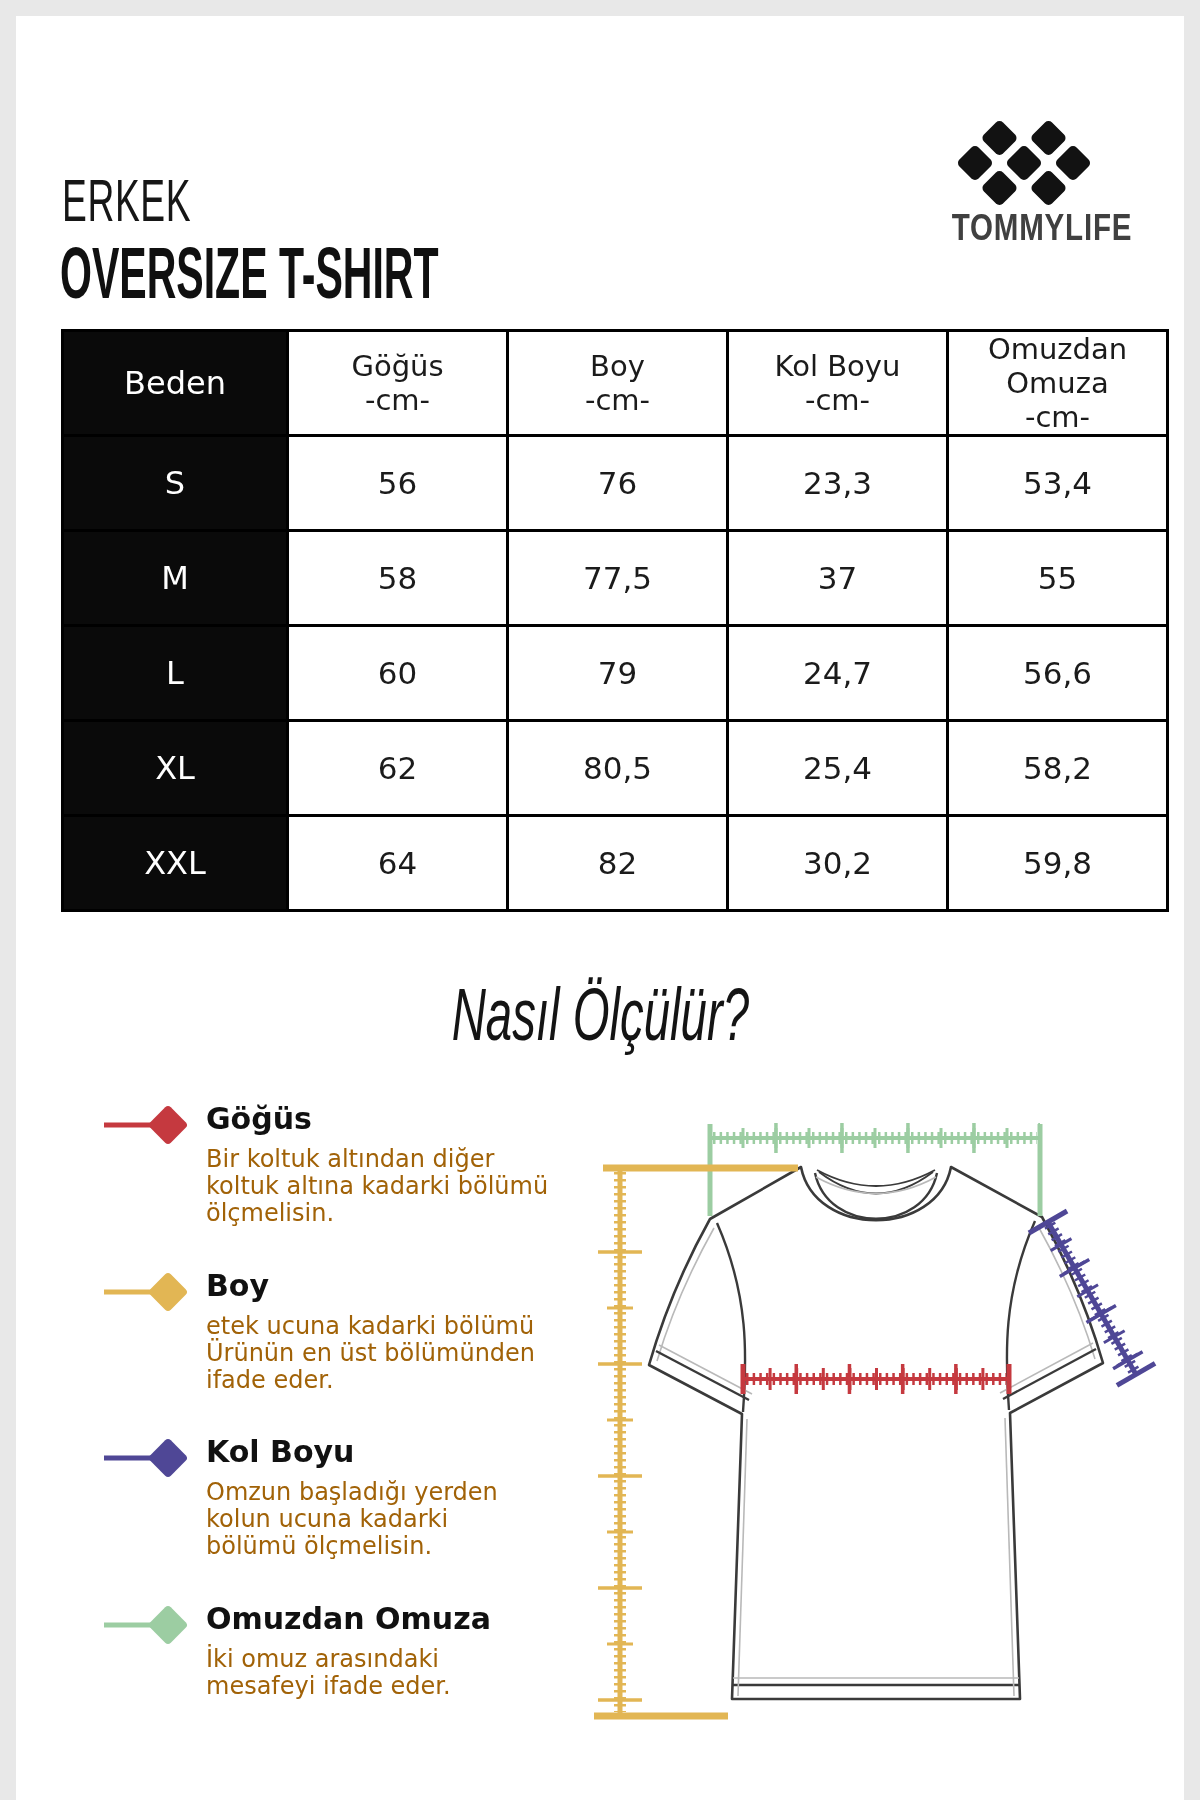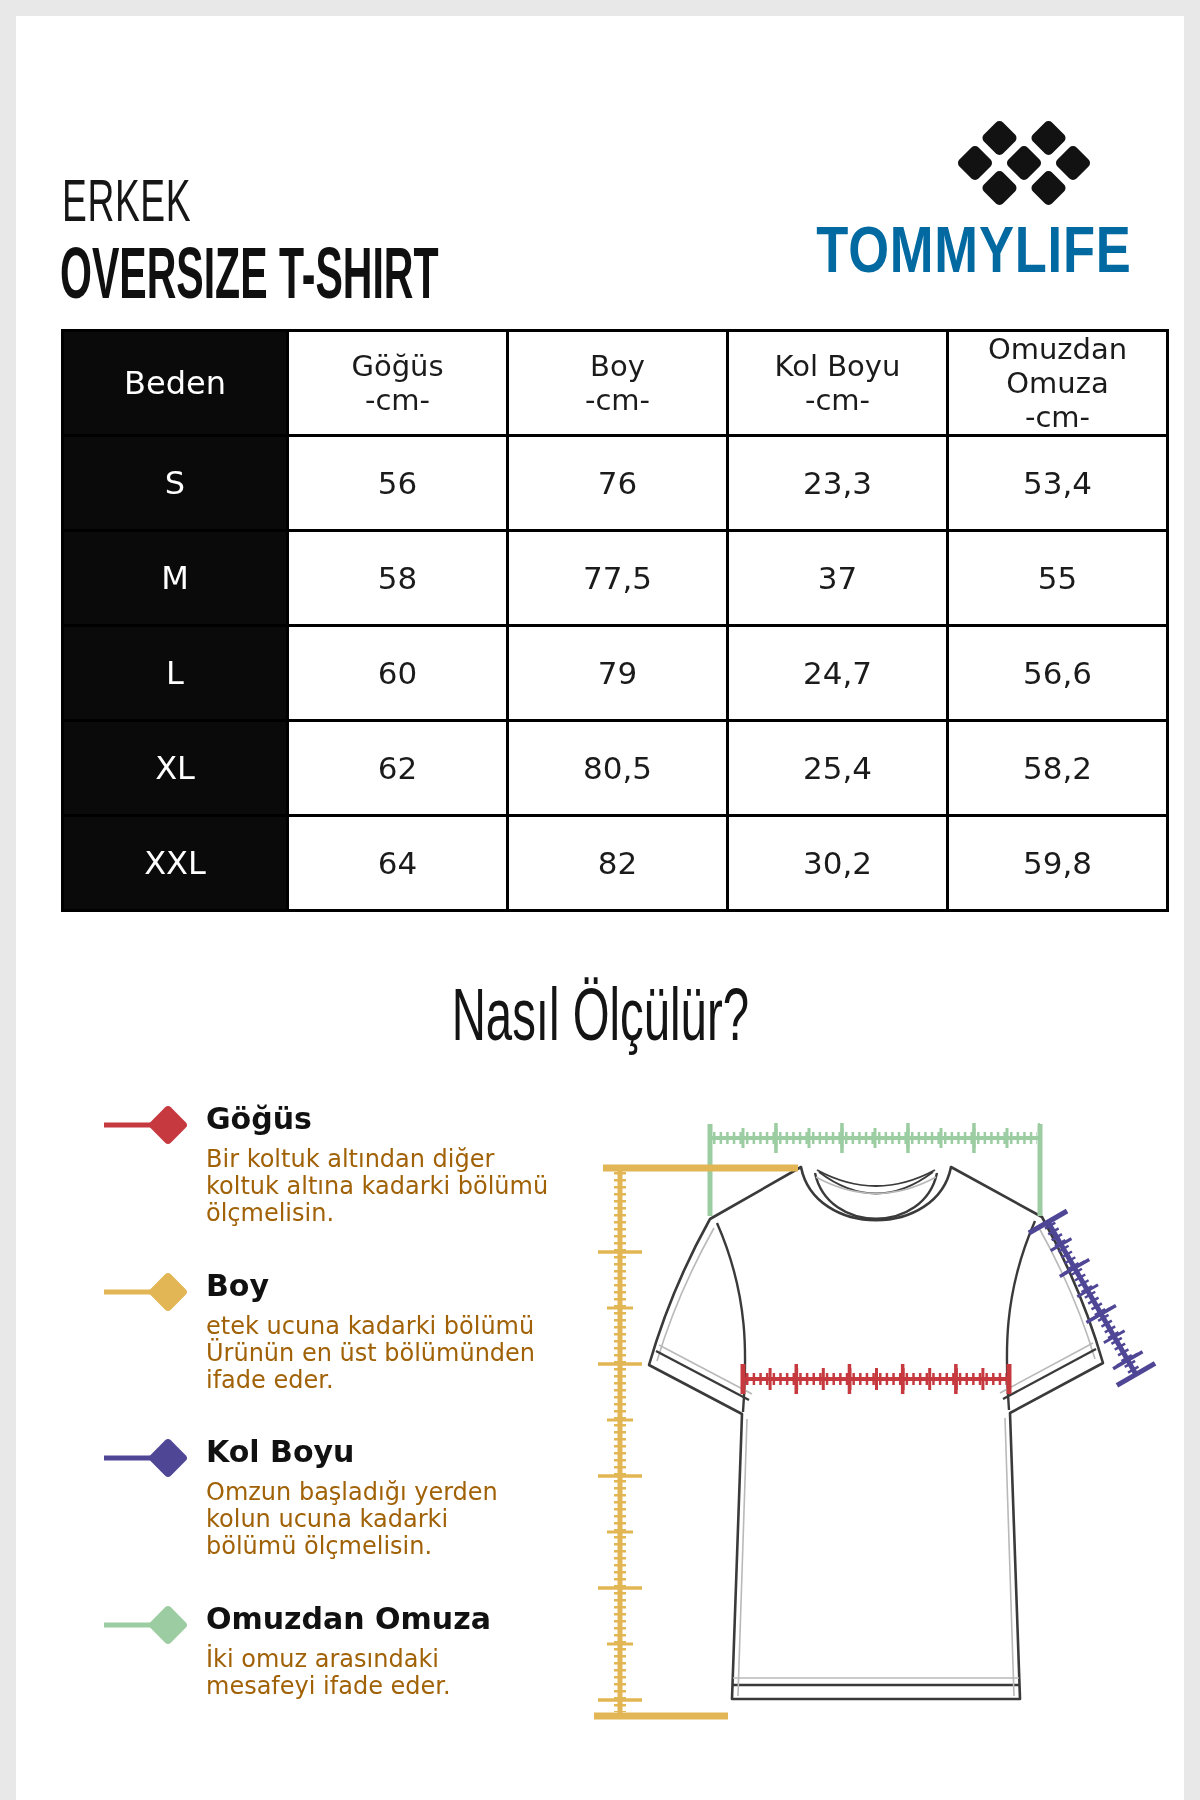--- a/index.html
+++ b/index.html
@@ -12,43 +12,43 @@
 
   
   .category-title { position:absolute; left:46px; top:150px;
     font-family:"Liberation Sans", sans-serif; font-size:60px; font-weight:400;
     letter-spacing:1px; color:#161616; }
   .category-title .cond { transform:scaleX(.62); }
   .product-title { position:absolute; left:44px; top:216px;
     font-family:"Liberation Sans", sans-serif; font-size:72px; font-weight:700;
     letter-spacing:0; color:#101010; }
   .product-title .cond { transform:scaleX(.57); }
-  .brand-name { position:absolute; right:52px; top:197px;
-    font-family:"Liberation Sans", sans-serif; font-size:64px; font-weight:700;
-    letter-spacing:1px; color:#0369a1; }
+  .brand-name { position:absolute; right:52px; top:191px;
+    font-family:"Liberation Sans", sans-serif; font-size:36px; font-weight:700;
+    letter-spacing:1px; color:#404040; }
   .brand-name .cond { transform:scaleX(.82); transform-origin:right center; }
   .brand-logo { position:absolute; left:930px; top:88px; }
   .brand-logo rect { fill:#121212; }
 
   
   table.size-table { position:absolute; left:45px; top:313px; width:1105px;
     border-collapse:collapse; table-layout:fixed; }
   .size-table th, .size-table td { border:3px solid #000; text-align:center;
     vertical-align:middle; padding:0; font-weight:400; }
   .size-table thead tr { height:95px; }
   .size-table tbody tr { height:95px; }
   .size-table th { font-size:29px; color:#1b1b1b; }
   .size-table th .hline { line-height:34px; }
   .size-table td { font-size:31px; color:#1b1b1b; }
   .size-table .beden { background:#0a0a0a; color:#ffffff; font-size:32px; }
 
   
   .how-to-title { position:absolute; left:0; right:0; top:956px; margin:0;
     text-align:center; font-family:"Liberation Sans", sans-serif;
-    font-size:74px; font-weight:400; color:#141414; letter-spacing:0; }
+    font-size:74px; font-weight:400; color:#141414; letter-spacing:0;font-style:italic; }
   .how-to-title .cond { transform:scaleX(.64); transform-origin:center center; }
 
   
   .legend-item { position:absolute; left:88px; width:470px; padding-left:102px; box-sizing:border-box; }
   .legend-pin { position:absolute; left:0; top:-3px; }
   .legend-title { font-size:30px; font-weight:700; color:#111; line-height:30px; }
   .legend-desc { margin-top:12px; font-size:24px; line-height:27px; color:#a16207; }
 
   
   svg.diagram { position:absolute; left:0; top:0; pointer-events:none; }

